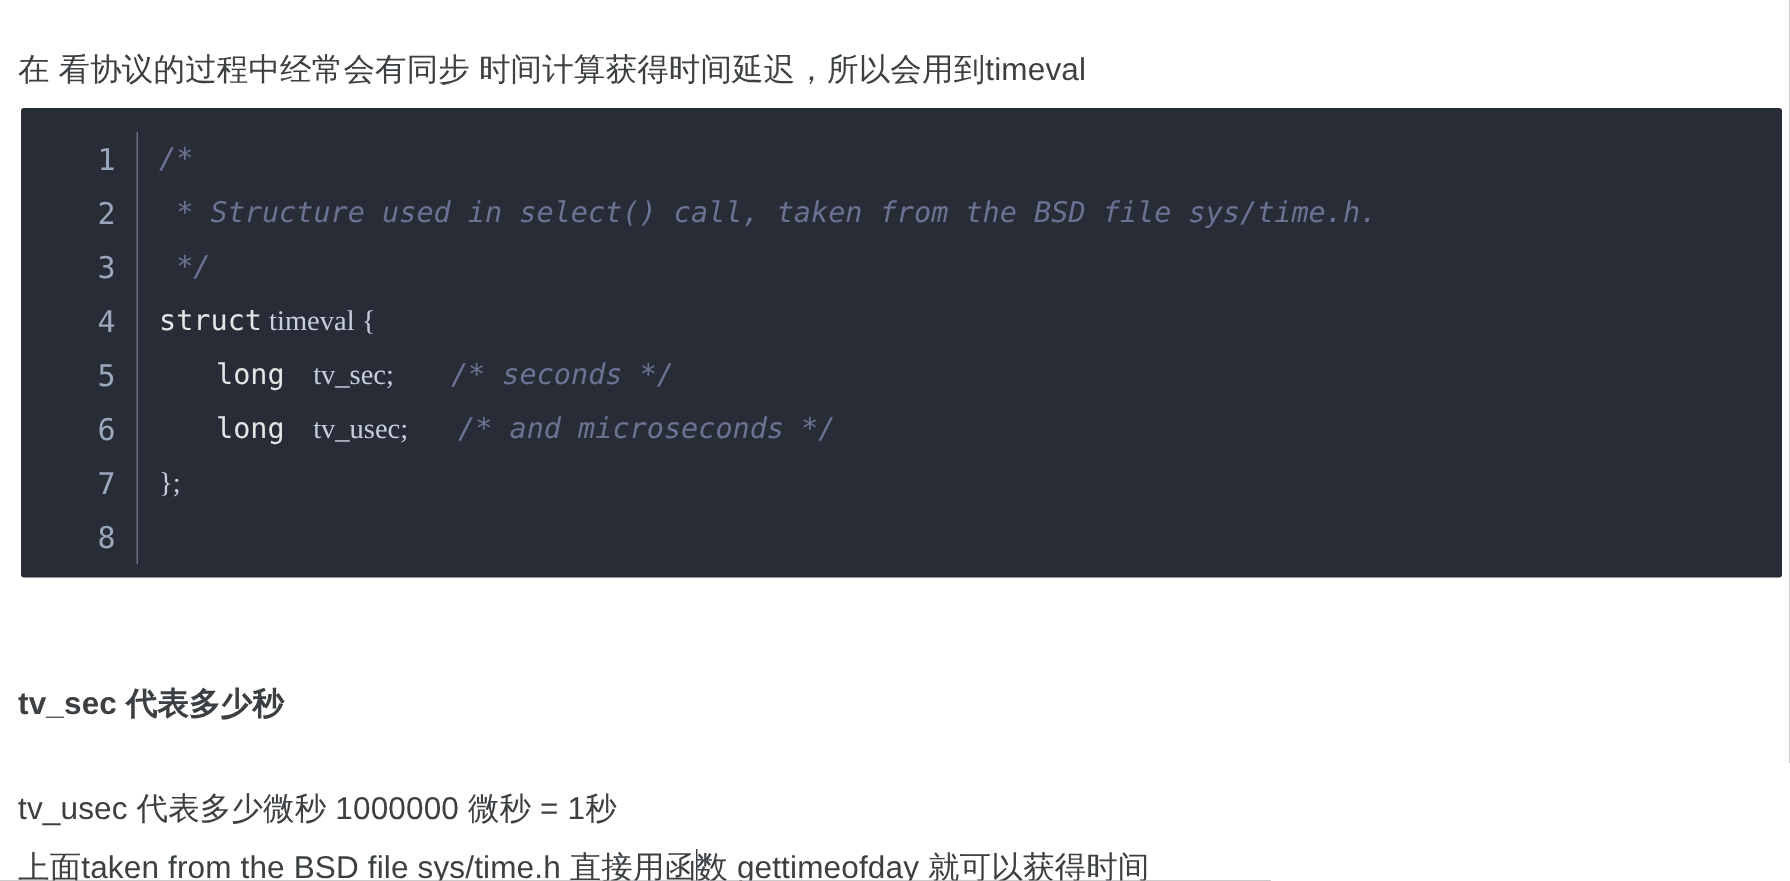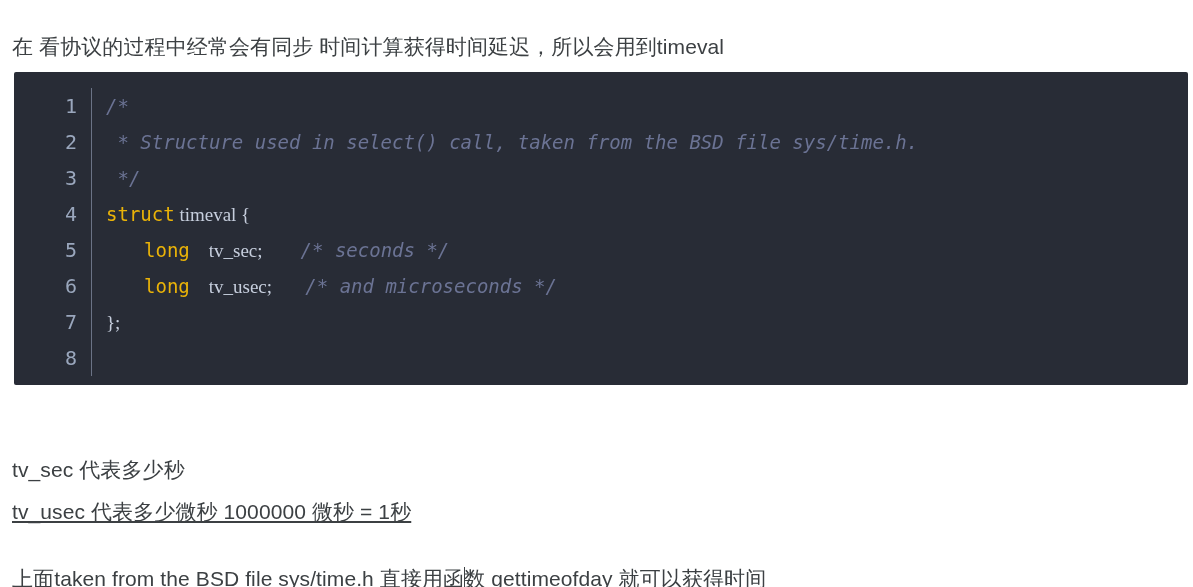--- a/index.html
+++ b/index.html
@@ -88,38 +88,38 @@
   .code-lines .cl {
     display: block;
     height: 36px;
   }
 
   .tok-comment {
     color: #6b7394;
     font-style: italic;
   }
   .tok-keyword {
-    color: #eab308;
+    color: #e5e5e5;
   }
   .tok-plain {
     color: #c6cedd;
     font-family: Liberation Serif, serif;
   }
 
   
   .para-a {
     position: absolute;
     left: 12px;
     top: 434px;
+    font-weight: bold;
   }
   .para-b {
     position: absolute;
     left: 12px;
-    top: 476px;
-    text-decoration: underline;
+    top: 504px;
   }
   .para-c {
     position: absolute;
     left: 12px;
     top: 543px;
   }
 
   .caret {
     display: inline-block;
     width: 1px;

